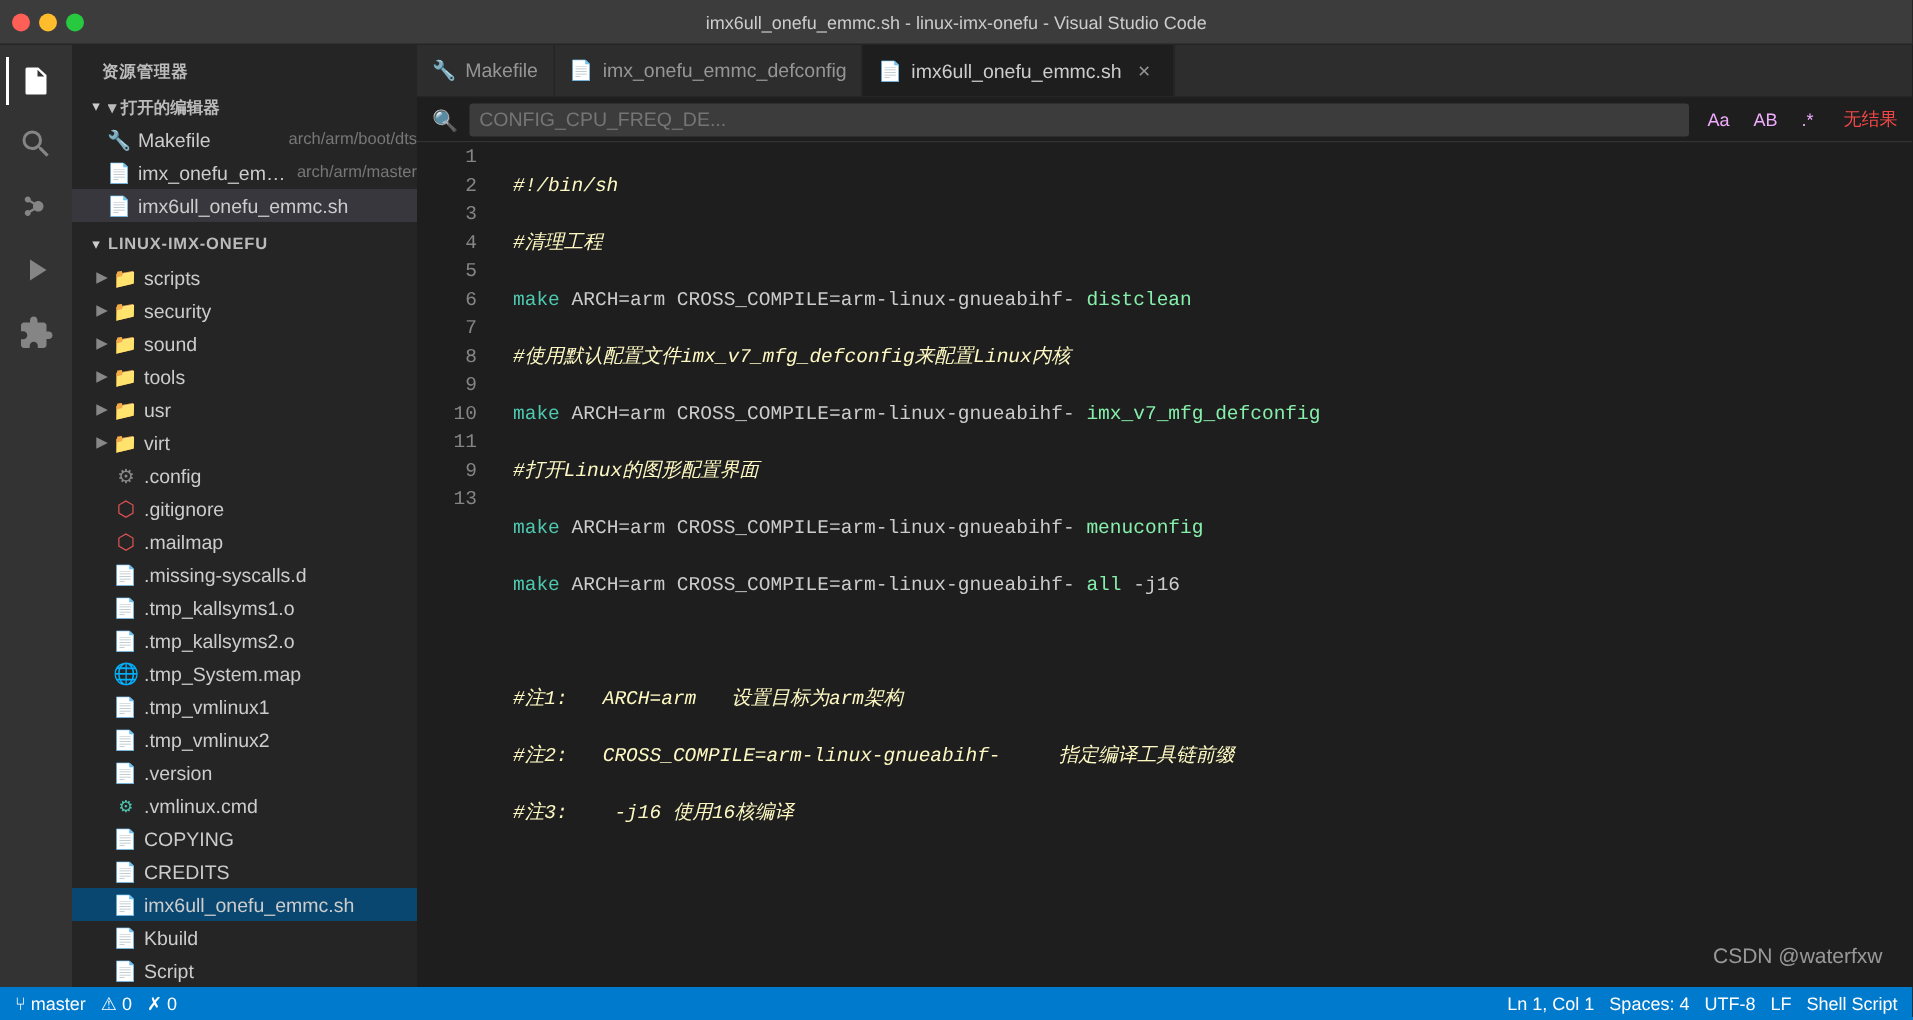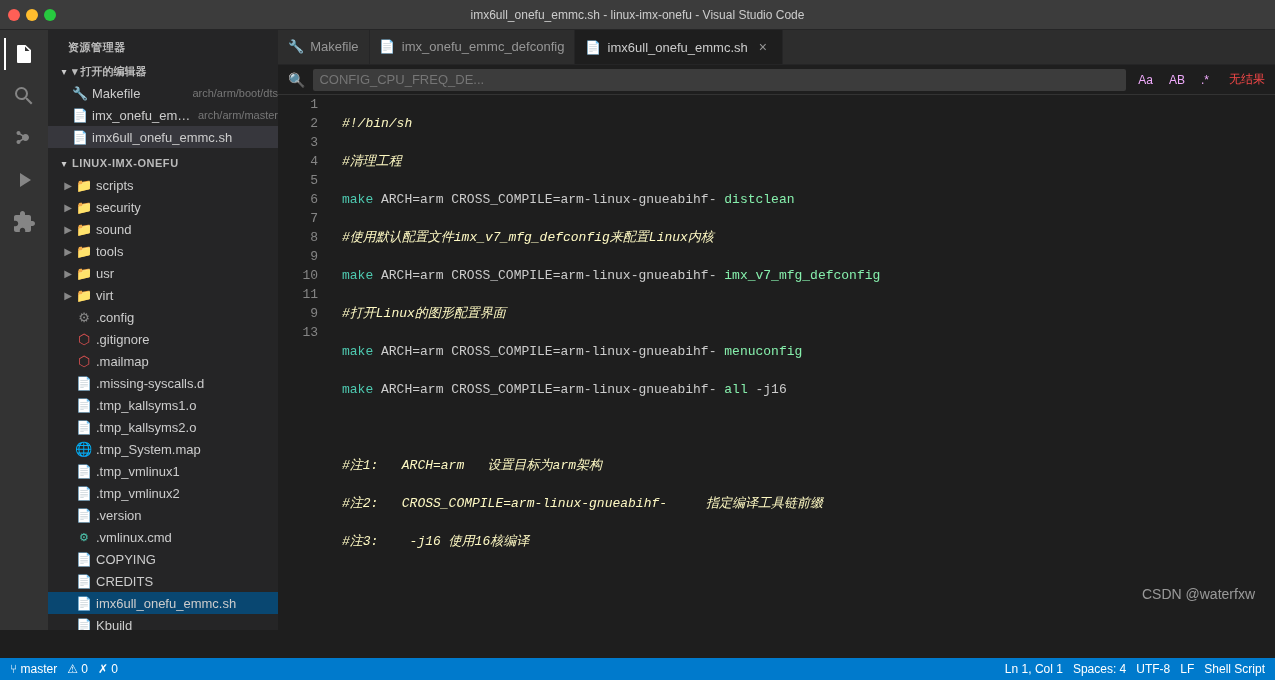--- a/index.html
+++ b/index.html
@@ -249,28 +249,27 @@
     #status-bar {
       height: 22px;
       background: #007acc;
       display: flex;
       align-items: center;
       justify-content: space-between;
       padding: 0 10px;
       font-size: 12px;
       color: #ffffff;
       flex-shrink: 0;
-      margin-top: 28px;
     }
     #status-left { display: flex; gap: 10px; align-items: center; }
     #status-right { display: flex; gap: 10px; align-items: center; }
     
     #watermark {
       position: absolute;
-      bottom: 28px;
+      bottom: 13px;
       right: 20px;
       color: #cccccc;
       font-size: 14px;
       opacity: 0.7;
     }
   </style>
 </head>
 <body>
 
 <div id="title-bar">

